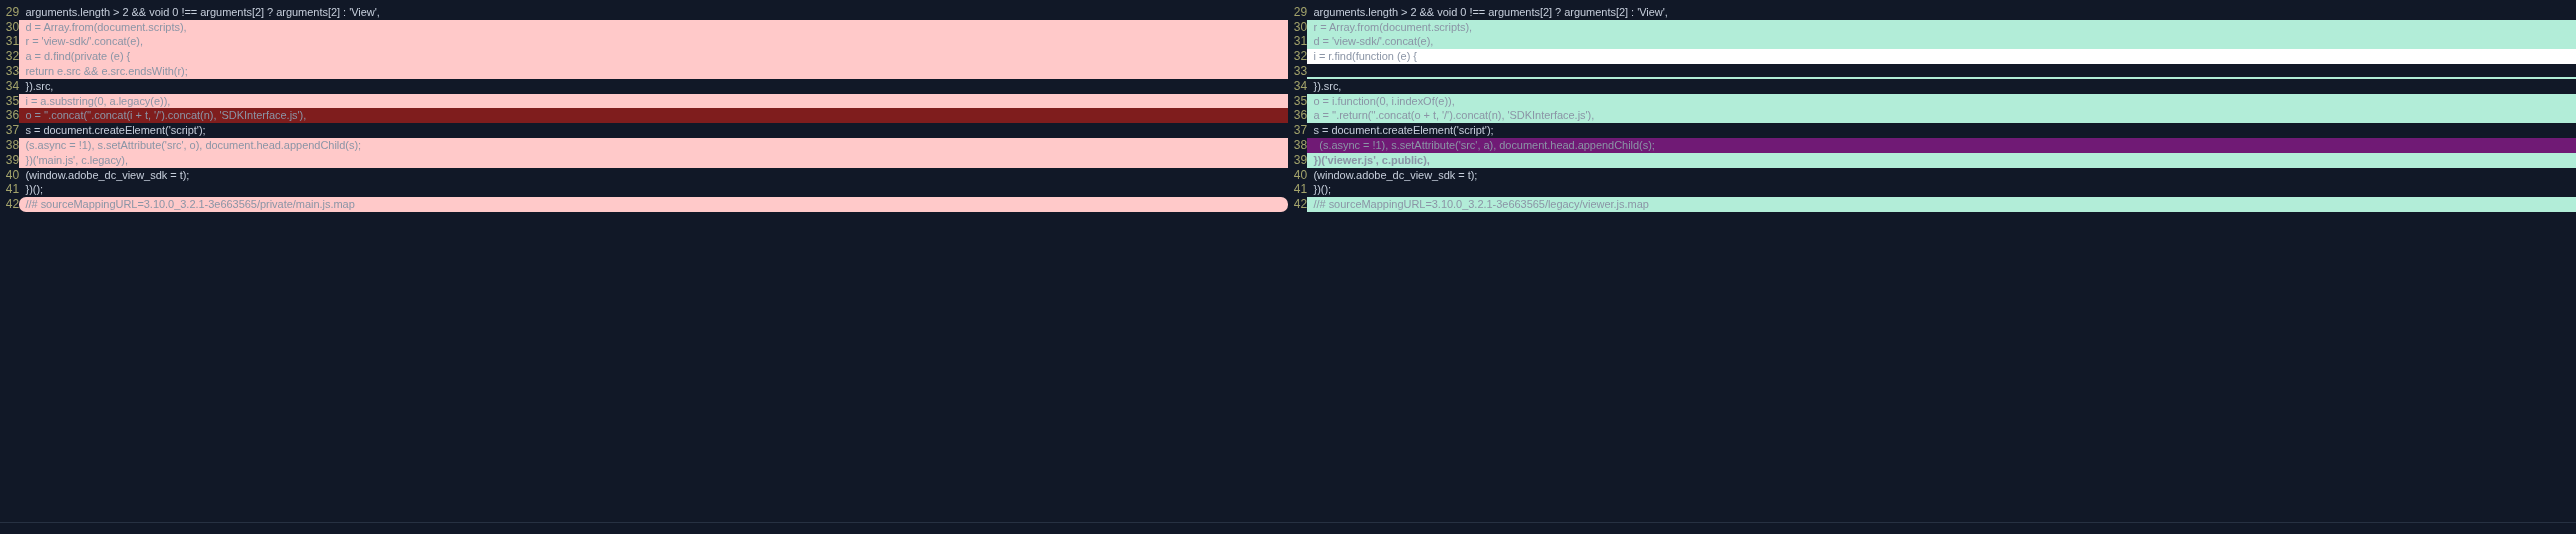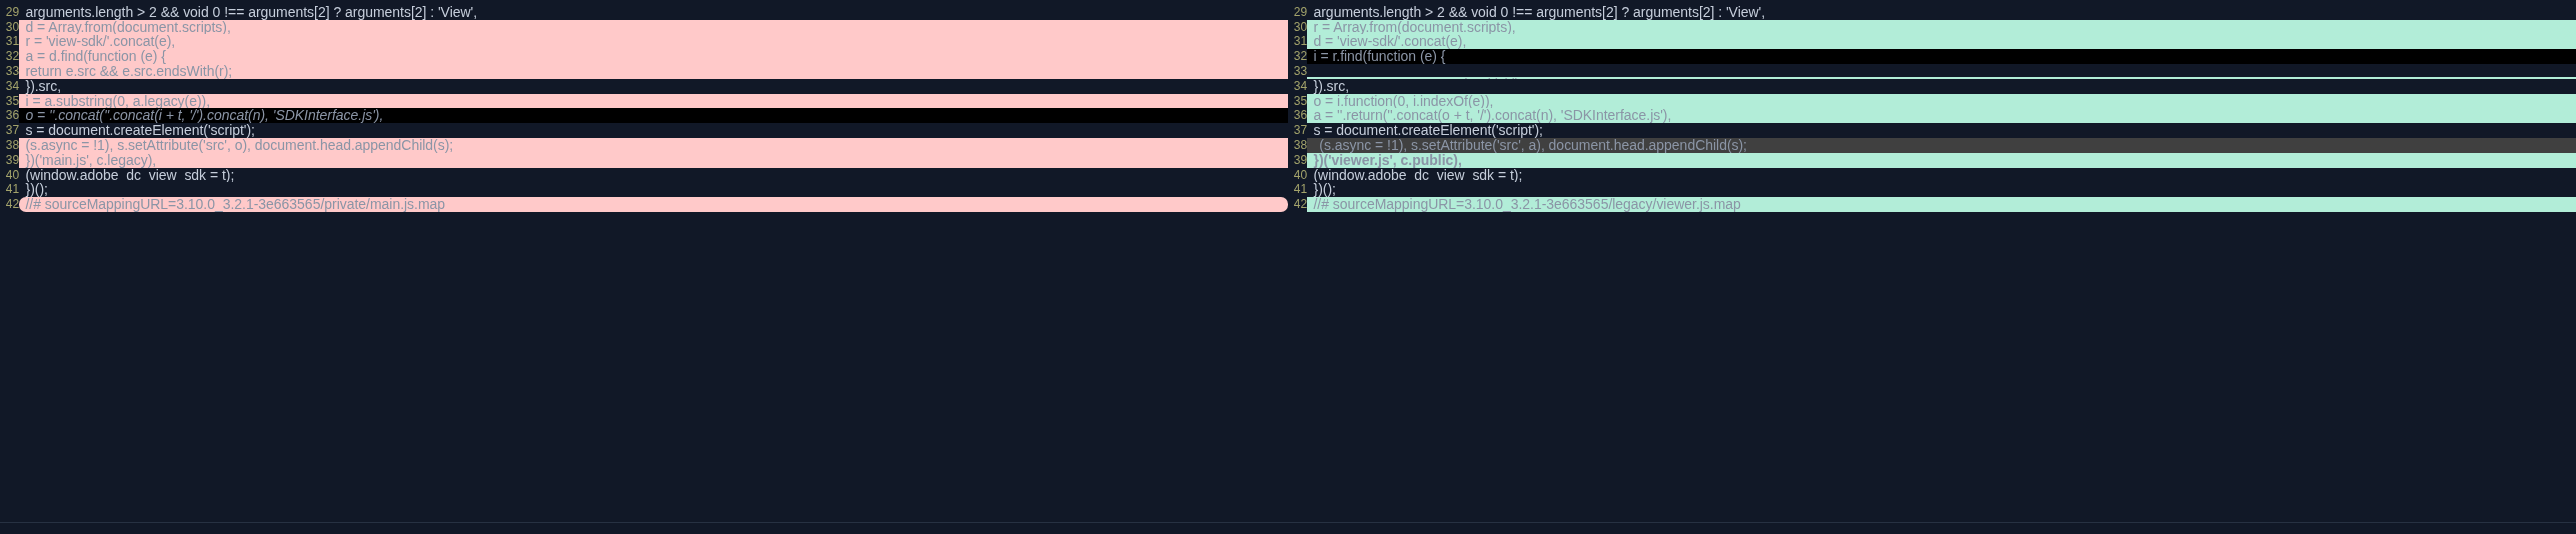--- a/index.html
+++ b/index.html
@@ -55,21 +55,21 @@
     background: #111827;
     z-index: 2;
     font-family: "Liberation Sans", sans-serif;
   }
   .code-cell {
     flex: 1 1 auto;
     margin-left: 0px;
     padding-left: 6.2px;
     height: 14.8px;
     line-height: 14.8px;
-    font-size: 14px;
+    font-size: 11px;
     white-space: pre;
     overflow: hidden;
     color: #c3ccd9;
     font-family: "Liberation Sans", sans-serif;
     letter-spacing: -0.03px;
     box-sizing: border-box;
   }
   
   .row-context .code-cell {
     background: #111827;
@@ -130,37 +130,37 @@
         <div class="code-row row-removed">
           <div class="gutter" style="color: rgb(163, 163, 107);">30</div>
           <div class="code-cell" style="background: rgb(255, 201, 201); color: rgb(139, 149, 166);">d = Array.from(document.scripts),</div>
         </div>
         <div class="code-row row-removed">
           <div class="gutter" style="color: rgb(163, 163, 107);">31</div>
           <div class="code-cell" style="background: rgb(255, 201, 201); color: rgb(139, 149, 166);">r = 'view-sdk/'.concat(e),</div>
         </div>
         <div class="code-row row-removed">
           <div class="gutter" style="color: rgb(163, 163, 107);">32</div>
-          <div class="code-cell" style="background: rgb(255, 201, 201); color: rgb(139, 149, 166);">a = d.find(function (e) {</div>
+          <div class="code-cell" style="background: rgb(255, 201, 201); color: rgb(139, 149, 166);">a = d.find(private (e) {</div>
         </div>
         <div class="code-row row-removed">
           <div class="gutter" style="color: rgb(163, 163, 107);">33</div>
           <div class="code-cell" style="background: rgb(255, 201, 201); color: rgb(139, 149, 166);">return e.src &amp;&amp; e.src.endsWith(r);</div>
         </div>
         <div class="code-row row-context">
           <div class="gutter" style="color: rgb(163, 163, 107);">34</div>
           <div class="code-cell" style="color: rgb(198, 206, 219);">}).src,</div>
         </div>
         <div class="code-row row-removed">
           <div class="gutter" style="color: rgb(163, 163, 107);">35</div>
           <div class="code-cell" style="background: rgb(255, 201, 201); color: rgb(139, 149, 166);">i = a.substring(0, a.legacy(e)),</div>
         </div>
         <div class="code-row row-removed">
           <div class="gutter" style="color: rgb(163, 163, 107);">36</div>
-          <div class="code-cell" style="background: #000000; color: rgb(139, 149, 166); font-style: italic;">o = ''.concat(''.concat(i + t, '/').concat(n), 'SDKInterface.js'),</div>
+          <div class="code-cell" style="background: #7f1d1d; color: rgb(139, 149, 166);">o = ''.concat(''.concat(i + t, '/').concat(n), 'SDKInterface.js'),</div>
         </div>
         <div class="code-row row-context">
           <div class="gutter" style="color: rgb(163, 163, 107);">37</div>
           <div class="code-cell" style="color: rgb(198, 206, 219);">s = document.createElement('script');</div>
         </div>
         <div class="code-row row-removed">
           <div class="gutter" style="color: rgb(163, 163, 107);">38</div>
           <div class="code-cell" style="background: rgb(255, 201, 201); color: rgb(139, 149, 166);">(s.async = !1), s.setAttribute('src', o), document.head.appendChild(s);</div>
         </div>
         <div class="code-row row-removed">
@@ -194,21 +194,21 @@
         <div class="code-row row-added">
           <div class="gutter" style="color: rgb(163, 163, 107);">30</div>
           <div class="code-cell" style="background: rgb(178, 237, 216); color: rgb(139, 149, 166);">r = Array.from(document.scripts),</div>
         </div>
         <div class="code-row row-added">
           <div class="gutter" style="color: rgb(163, 163, 107);">31</div>
           <div class="code-cell" style="background: rgb(178, 237, 216); color: rgb(139, 149, 166);">d = 'view-sdk/'.concat(e),</div>
         </div>
         <div class="code-row row-added">
           <div class="gutter" style="color: rgb(163, 163, 107);">32</div>
-          <div class="code-cell" style="background: #000000; color: rgb(139, 149, 166);">i = r.find(function (e) {</div>
+          <div class="code-cell" style="background: #ffffff; color: rgb(139, 149, 166);">i = r.find(function (e) {</div>
         </div>
         <div class="code-row row-added">
           <div class="gutter" style="color: rgb(163, 163, 107);">33</div>
           <div class="code-cell" style="background: rgb(178, 237, 216); color: rgb(139, 149, 166); margin-top: 27px;">return e.src &amp;&amp; e.src.endsWith(d);</div>
         </div>
         <div class="code-row row-context">
           <div class="gutter" style="color: rgb(163, 163, 107);">34</div>
           <div class="code-cell" style="color: rgb(198, 206, 219);">}).src,</div>
         </div>
         <div class="code-row row-added">
@@ -218,21 +218,21 @@
         <div class="code-row row-added">
           <div class="gutter" style="color: rgb(163, 163, 107);">36</div>
           <div class="code-cell" style="background: rgb(178, 237, 216); color: rgb(139, 149, 166);">a = ''.return(''.concat(o + t, '/').concat(n), 'SDKInterface.js'),</div>
         </div>
         <div class="code-row row-context">
           <div class="gutter" style="color: rgb(163, 163, 107);">37</div>
           <div class="code-cell" style="color: rgb(198, 206, 219);">s = document.createElement('script');</div>
         </div>
         <div class="code-row row-added">
           <div class="gutter" style="color: rgb(163, 163, 107);">38</div>
-          <div class="code-cell" style="background: #404040; color: rgb(139, 149, 166); padding-left: 12px;">(s.async = !1), s.setAttribute('src', a), document.head.appendChild(s);</div>
+          <div class="code-cell" style="background: #701a75; color: rgb(139, 149, 166); padding-left: 12px;">(s.async = !1), s.setAttribute('src', a), document.head.appendChild(s);</div>
         </div>
         <div class="code-row row-added">
           <div class="gutter" style="color: rgb(163, 163, 107);">39</div>
           <div class="code-cell" style="background: rgb(178, 237, 216); color: rgb(139, 149, 166); font-weight: bold;">})('viewer.js', c.public),</div>
         </div>
         <div class="code-row row-context">
           <div class="gutter" style="color: rgb(163, 163, 107);">40</div>
           <div class="code-cell" style="color: rgb(198, 206, 219);">(window.adobe_dc_view_sdk = t);</div>
         </div>
         <div class="code-row row-context">

